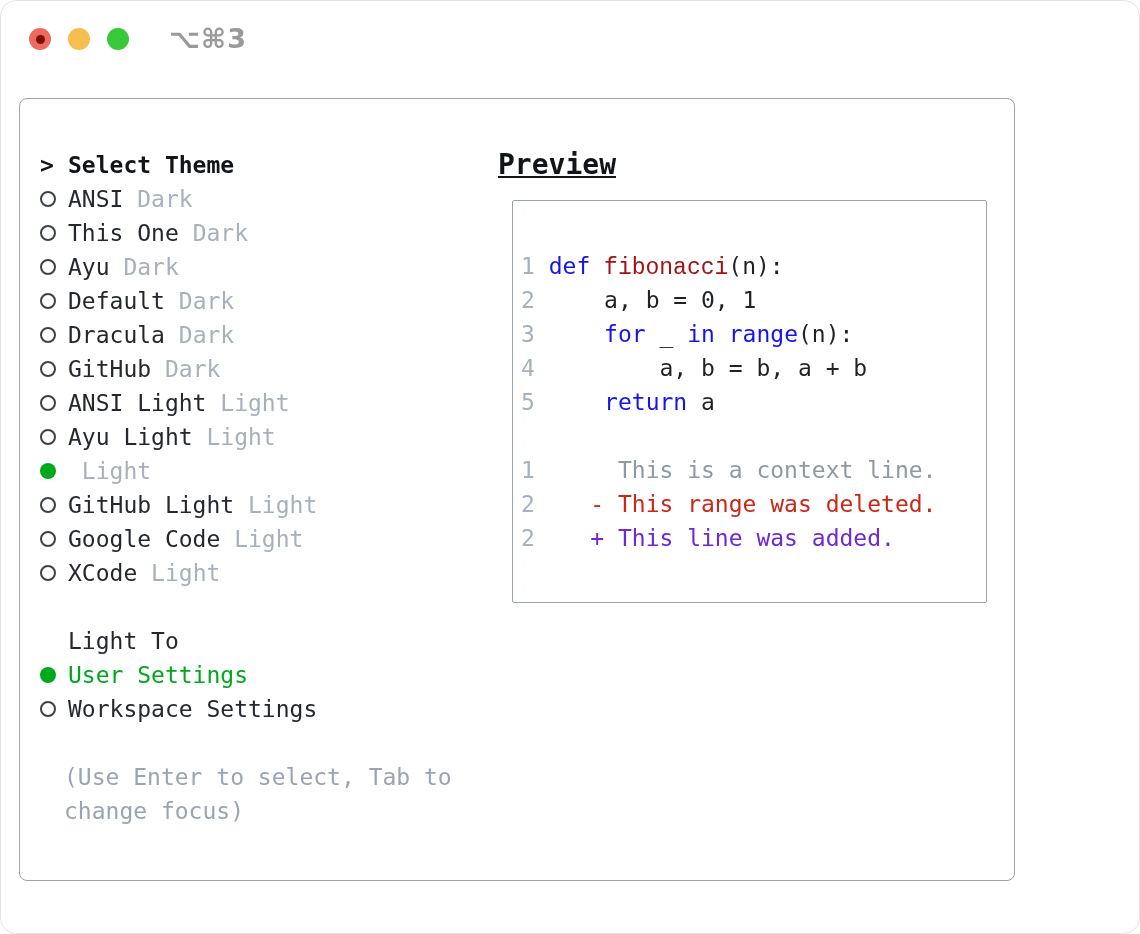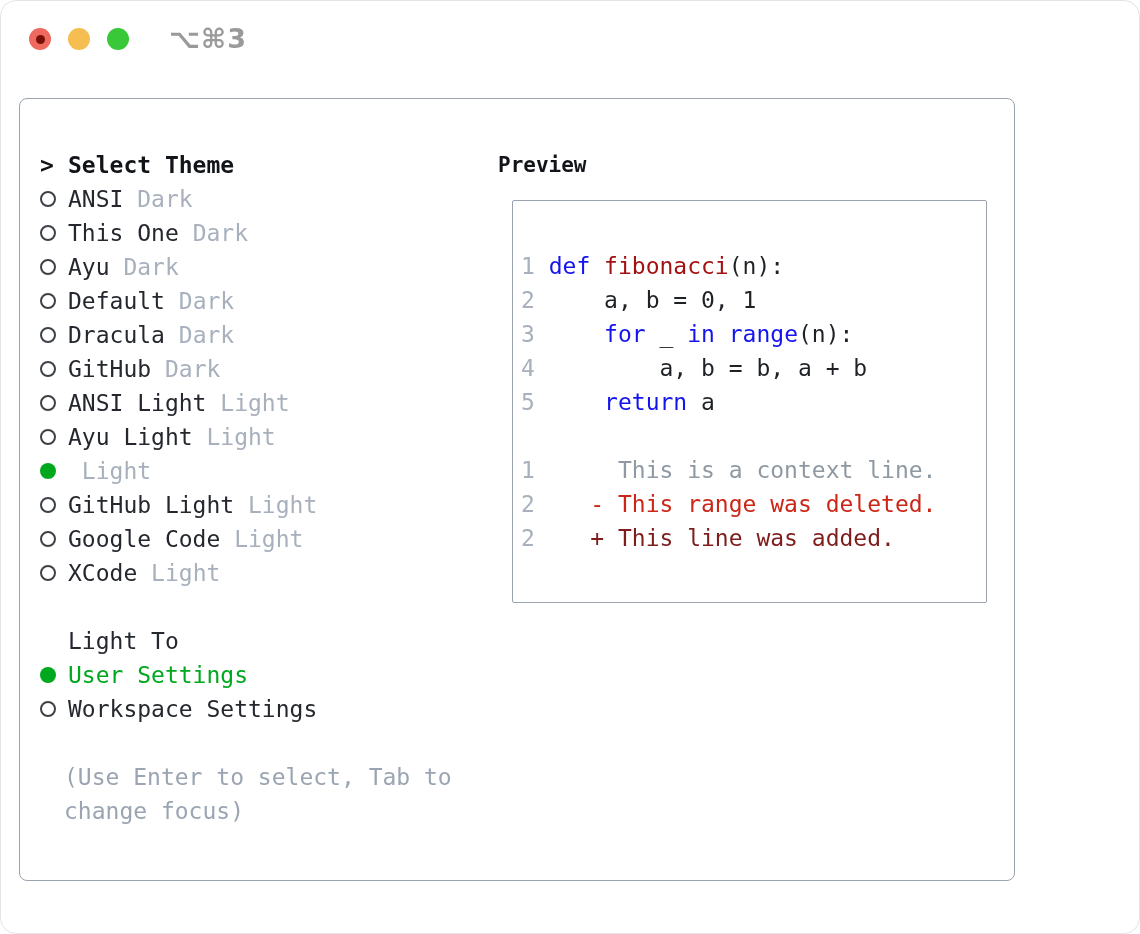--- a/index.html
+++ b/index.html
@@ -57,38 +57,38 @@
     width: 16px; height: 16px; border-radius: 50%;
     border: 2px solid #3d4248; display: inline-block;
   }
   .radio.on { border: none; background: #00a81e; }
   .row .label { color: #24282e; }
   .row.selected .label { color: #00a81e; }
   .tag { color: #a7b0bc; margin-left: 1ch; }
   .hint { height: 34px; line-height: 34px; font-size: 23px; color: #9aa4b2; white-space: pre; margin-left: 24px; }
 
   
-  .preview-title { height: 34px; line-height: 34px; font-size: 21px; }
+  .preview-title { height: 34px; line-height: 34px; font-size: 28px; text-decoration: underline; }
   .preview-box {
     margin-top: 18px; margin-left: 14px;
     width: 475px; height: 403px;
     border: 1.5px solid #9aa3af;
     border-radius: 2px;
     padding: 48px 0 0 8px;
     overflow: hidden;
   }
   .pline { height: 34px; line-height: 34px; font-size: 23px; white-space: pre; }
   .pline span { white-space: pre; }
   .ln  { color: #a7b0bc; margin-right: 1ch; }
   .kw  { color: #1414ee; }
-  .fn  { color: #a31212; }
+  .fn  { color: #a31212; font-family: Liberation Mono, monospace; }
   .pl  { color: #1e2227; }
   .ctx { color: #8f99a3; }
   .del { color: #cb2616; }
-  .add { color: #7f1d1d; }
+  .add { color: #6d28d9; }
 </style>
 </head>
 <body>
 
 <div class="window">
 
   <div class="titlebar">
     <div class="tl-row">
       <span class="tl red">
           <span class="dot"></span>

